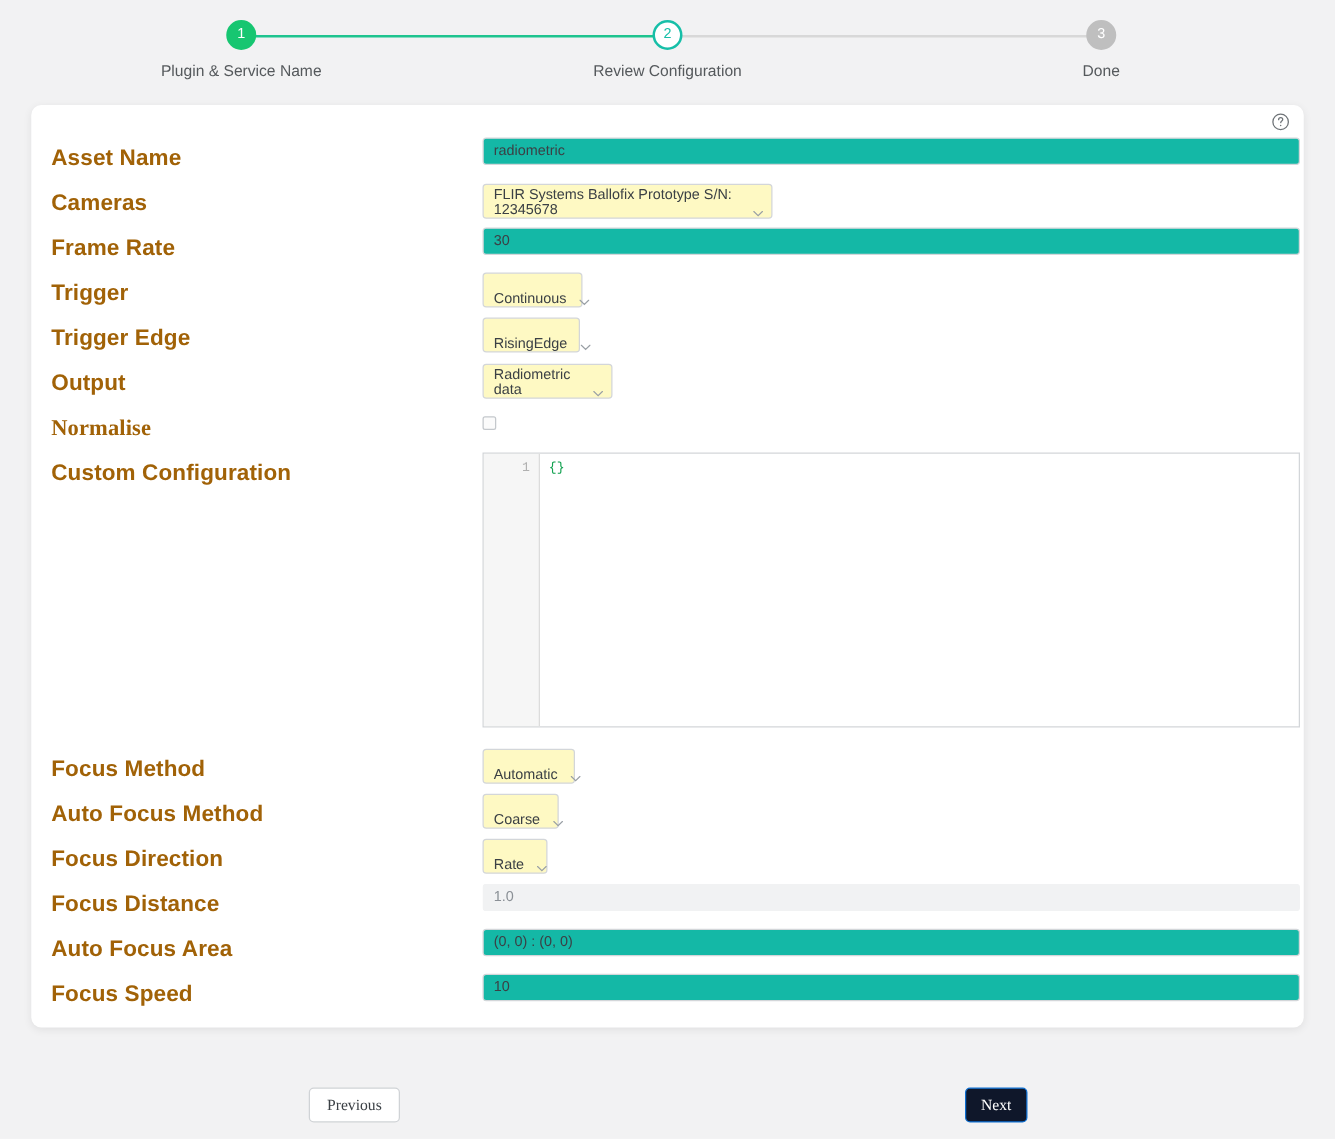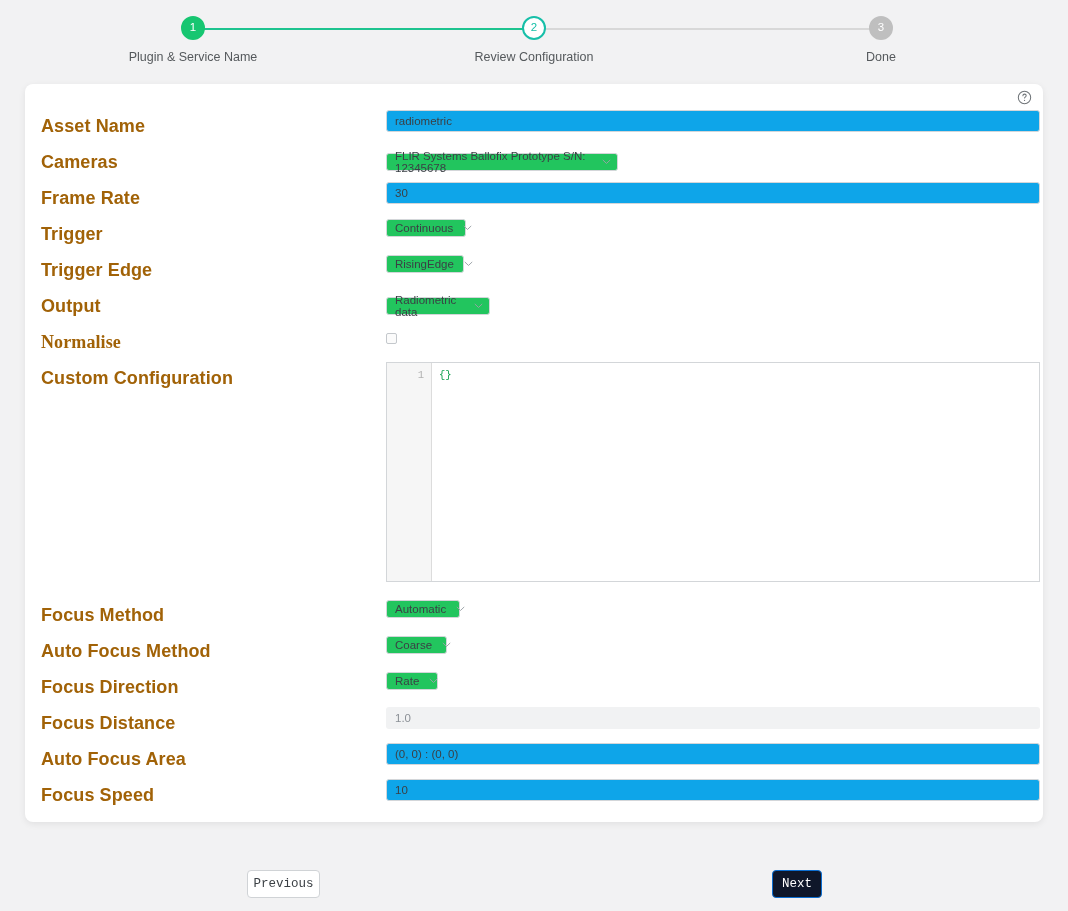--- a/index.html
+++ b/index.html
@@ -116,38 +116,38 @@
 
   input.text {
     width: 654px;
     height: 22px;
     border: 1px solid #d3d6d9;
     border-radius: 3px;
     font-size: 11.5px;
     color: #3b4045;
     padding: 1px 8px;
     font-family: "Liberation Sans", sans-serif;
-    background: #0ea5e9;
+    background: #14b8a6;
     outline: none;
   }
   input.text.disabled {
     background: #f1f2f3;
     border-color: transparent;
     color: #8b9096;
   }
   input.text::placeholder { color: #a9aeb3; }
 
   .select {
     display: inline-flex;
-    align-items: center;
+    align-items: flex-end;
     justify-content: space-between;
-    height: 18px;
+    height: 28px;
     border: 1px solid #d3d6d9;
     border-radius: 3px;
-    background: #22c55e;
+    background: #fef9c3;
     font-size: 11.5px;
     color: #3b4045;
     padding: 0 6px 0 8px;
     cursor: pointer;
     gap: 10px;
   }
   .caret {
     width: 9px; height: 6px;
     flex: 0 0 9px;
     color: #9aa0a6;
@@ -200,21 +200,21 @@
     position: absolute;
     left: 0; top: 870px;
     width: 1068px;
     height: 34px;
   }
   .btn {
     position: absolute;
     height: 28px;
     border-radius: 4px;
     font-size: 12.5px;
-    font-family: Liberation Mono, monospace;
+    font-family: Liberation Serif, serif;
     cursor: pointer;
     display: flex;
     align-items: center;
     justify-content: center;
     padding: 0 14px;
     text-align: center;
   }
   .btn-prev {
     left: 247px; top: 0;
     background: #ffffff;

